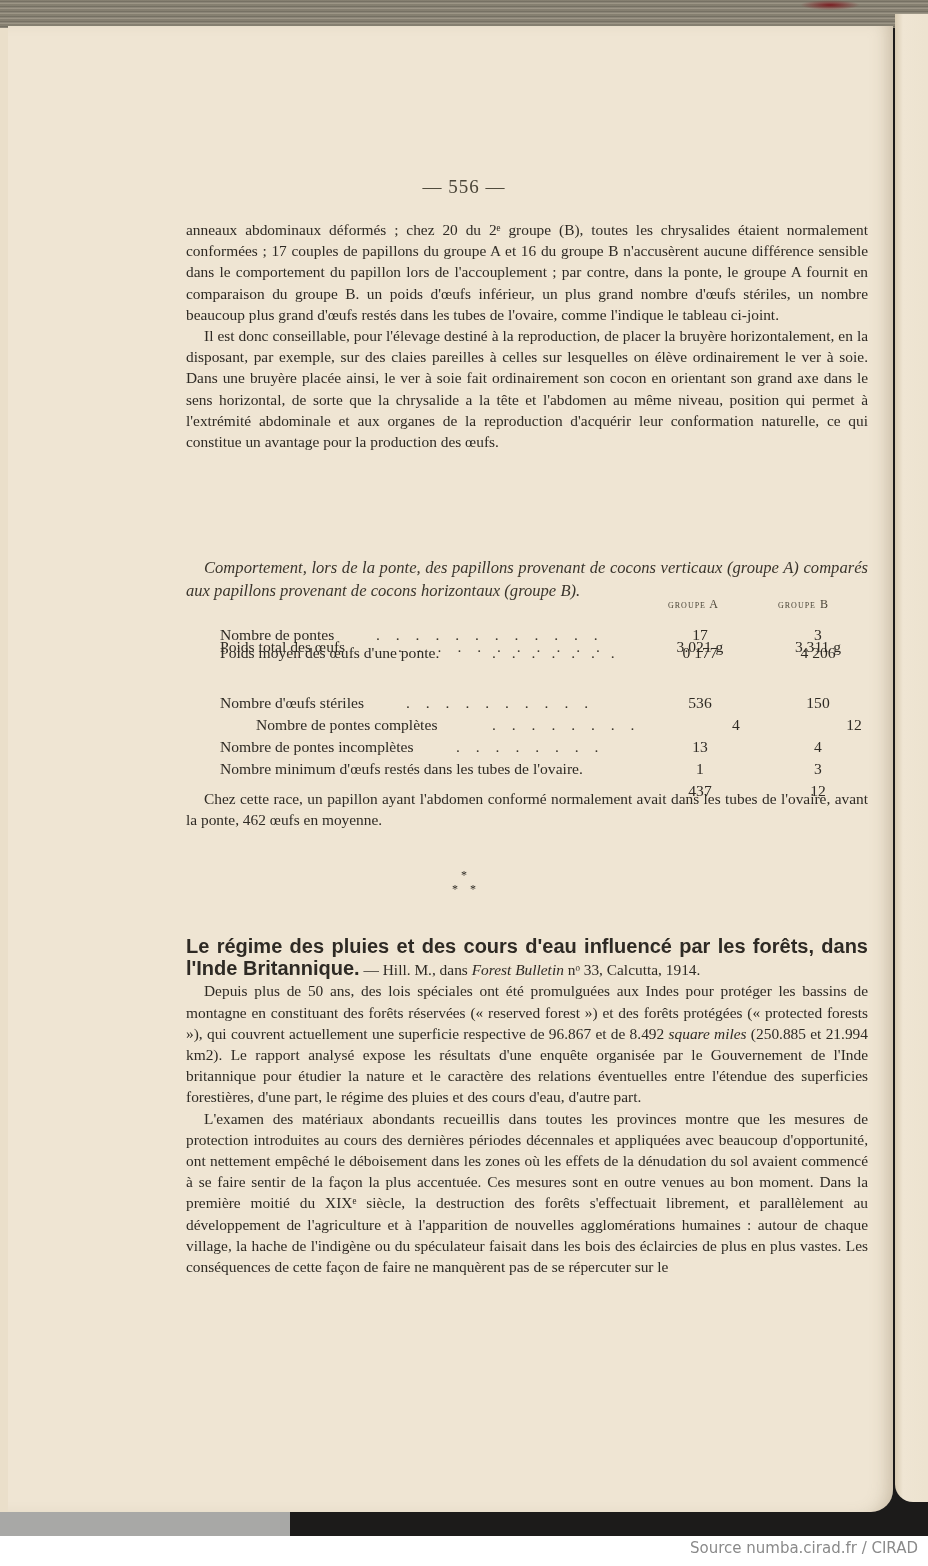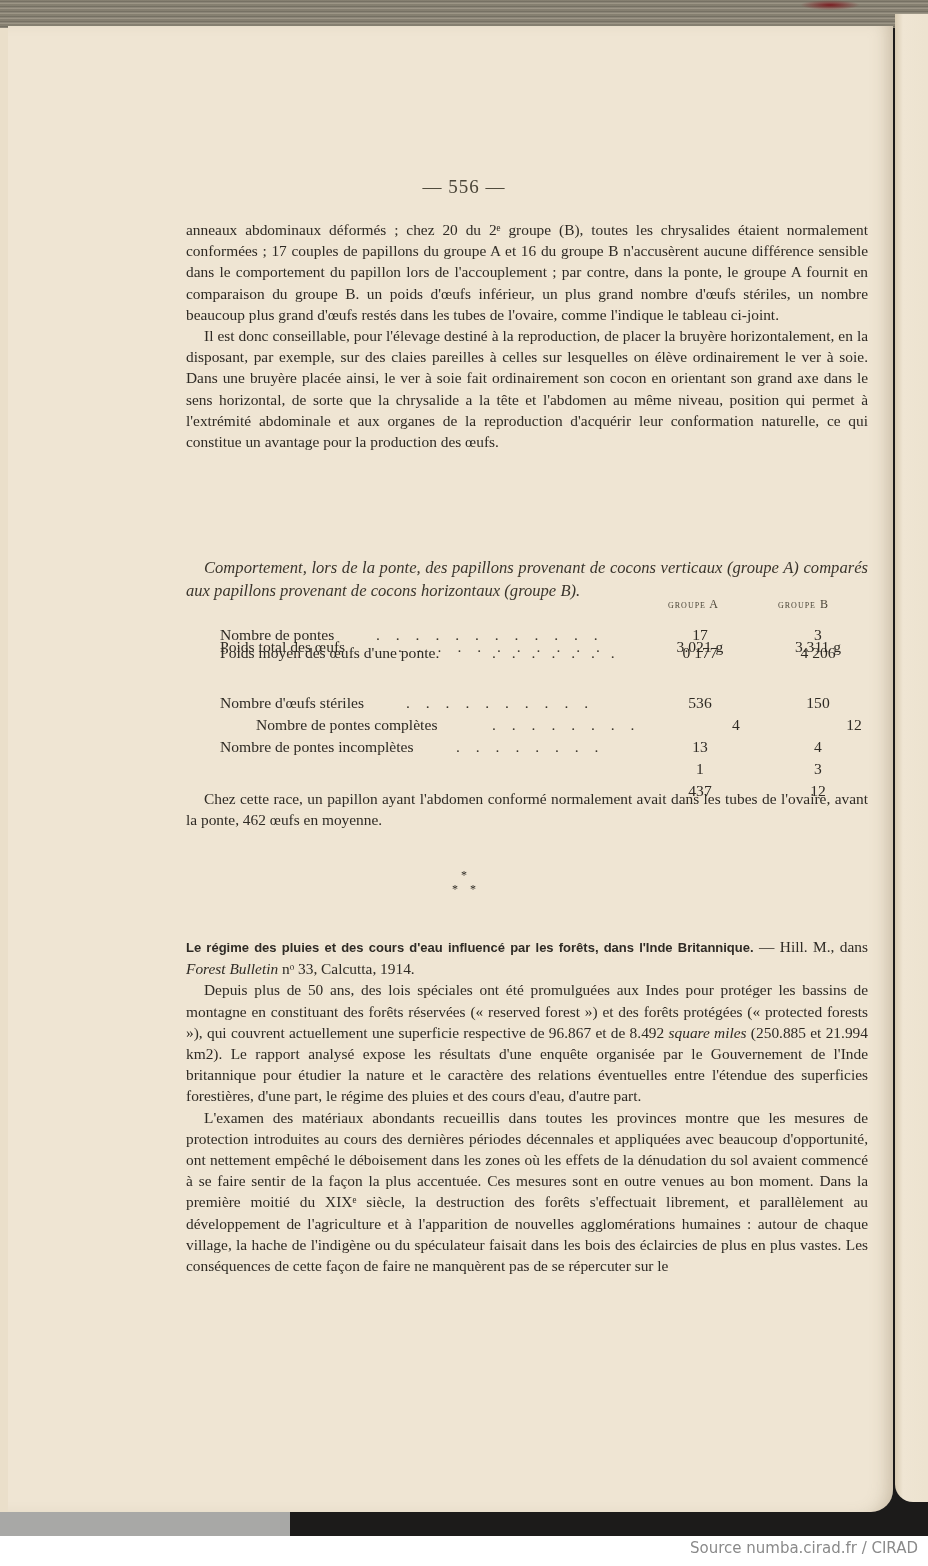--- a/index.html
+++ b/index.html
@@ -66,21 +66,21 @@
   }
   .row .lbl { position: absolute; left: 0; top: 0; white-space: nowrap; }
   .row .dots { position: absolute; top: 0; white-space: nowrap; letter-spacing: 6px; color: #3a352c; }
   .row .va { position: absolute; left: 440px; width: 80px; text-align: center; top: 0; }
   .row .vb { position: absolute; left: 558px; width: 80px; text-align: center; top: 0; }
   .sep {
     position: absolute; left: 0; width: 928px; top: 868px; text-align: center;
     font-size: 12px; line-height: 14px; color: #2e2a24;
   }
   .heading {
-    font-family: "Liberation Sans", sans-serif; font-weight: bold; font-size: 13px;
+    font-family: "Liberation Sans", sans-serif; font-weight: bold; font-size: 20px;
   }
   .source {
     position: absolute; right: 10px; top: 1539px;
     font-family: "DejaVu Sans", sans-serif; font-size: 15px; color: #8a8a8a;
   }
 </style>
 </head>
 <body>
 
 <div class="dark-bg"></div>
@@ -140,20 +140,21 @@
       <span class="va">4</span>
       <span class="vb">12</span>
     </div>
     <div class="row" style="top: 738px;">
       <span class="lbl">Nombre de pontes incomplètes</span>
       <span class="dots" style="left: 236px;">. . . . . . . .</span>
       <span class="va">13</span>
       <span class="vb">4</span>
     </div>
     <div class="row" style="top: 760px;">
+      <span class="lbl">Nombre minimum d'œufs restés dans les tubes de l'ovaire.</span>
       <span class="va">1</span>
       <span class="vb">3</span>
     </div>
     <div class="row" style="top: 782px;">
       <span class="va">437</span>
       <span class="vb">12</span>
     </div>
   </div>
 
 <div class="text" style="left:186px; width:682px; top:788px;">

